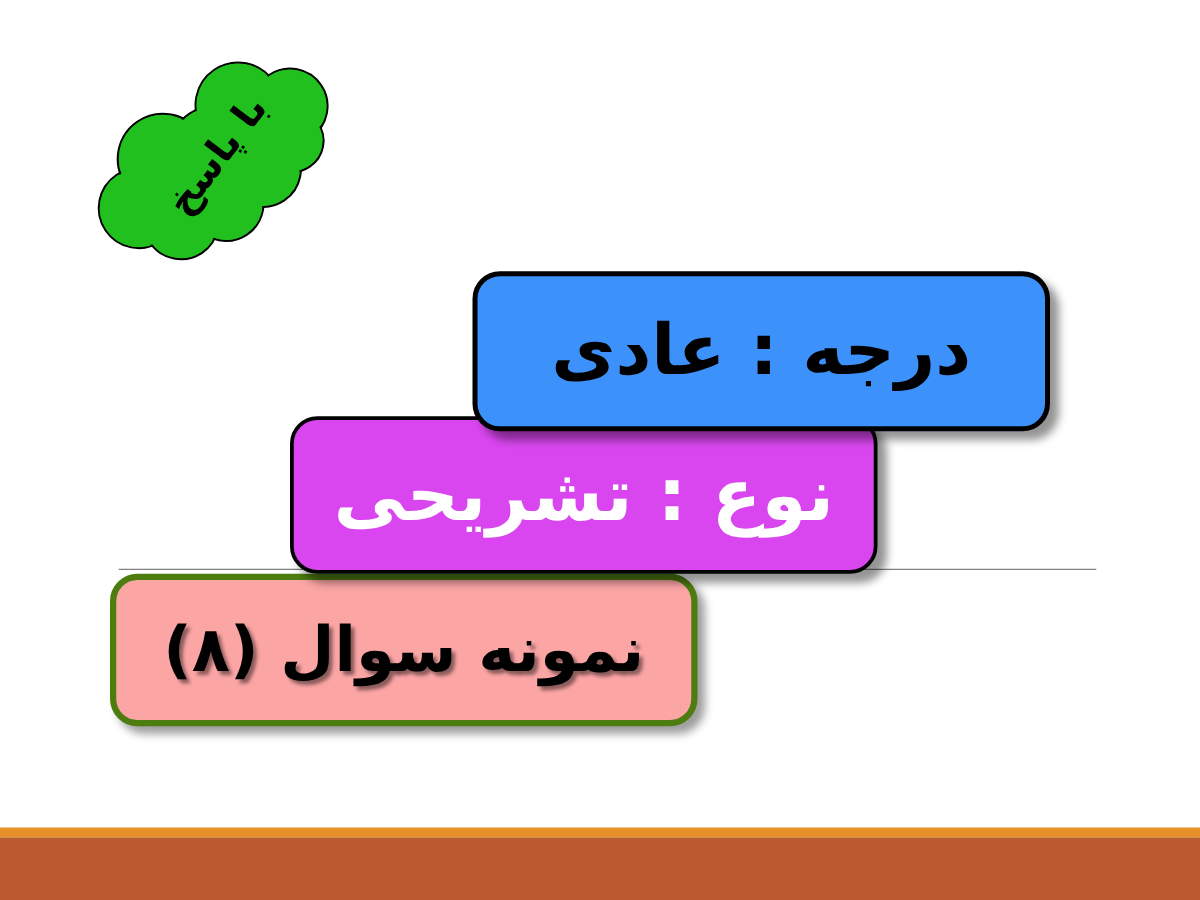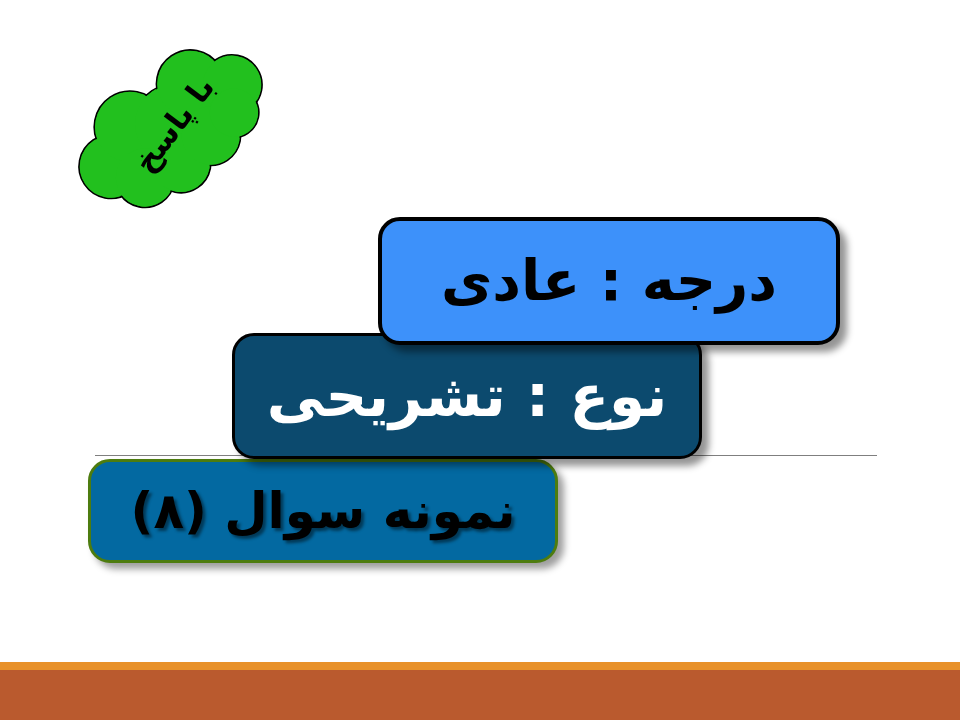--- a/index.html
+++ b/index.html
@@ -95,36 +95,36 @@
     z-index: 3;
     margin-top: 13px;
   }
 
   
   .box-type {
     left: 232px;
     top: 333px;
     width: 470px;
     height: 126px;
-    background: #0c4a6e;
+    background: #d946ef;
     border: 3px solid #000000;
     color: #ffffff;
     font-size: 58px;
     box-shadow: 7px 7px 7px rgba(0, 0, 0, 0.42);
     z-index: 2;
   }
 
   
   .box-sample {
     left: 88px;
     top: 459px;
     width: 470px;
-    height: 104px;
-    background: #0369a1;
-    border: 3px solid #4d7c0f;
+    height: 122px;
+    background: #fca5a5;
+    border: 5px solid #4d7c0f;
     color: #000000;
     font-size: 50px;
     box-shadow: 6px 6px 7px rgba(0, 0, 0, 0.38);
     z-index: 1;
   }
   .box-sample .txt {
     text-shadow: 3px 3px 3px rgba(0, 0, 0, 0.45);
   }
   .box-degree .txt,
   .box-type .txt {

